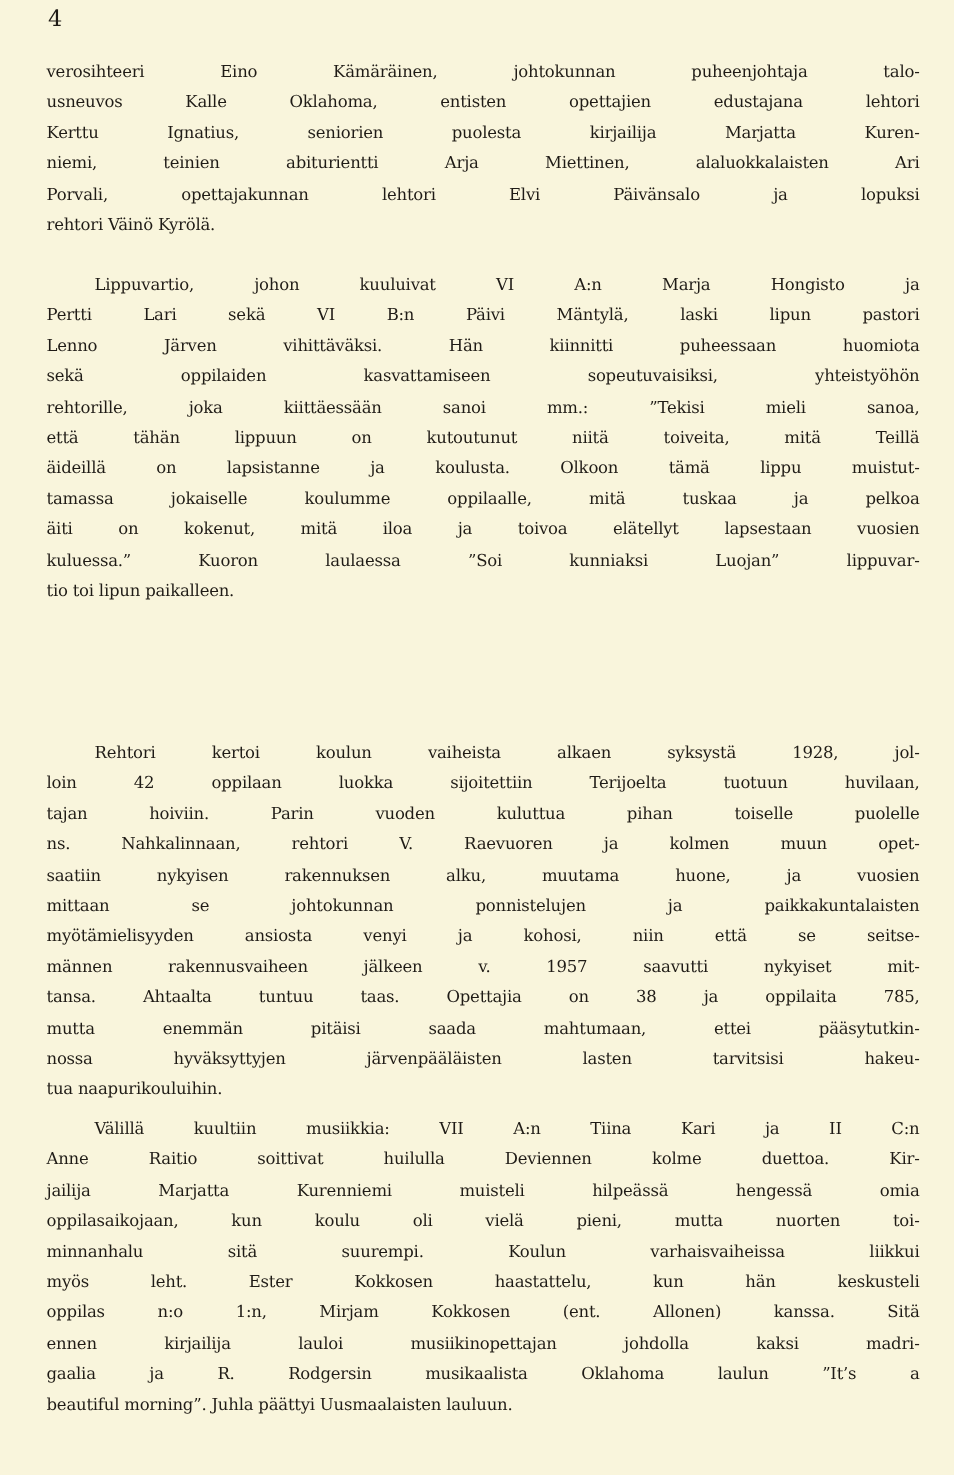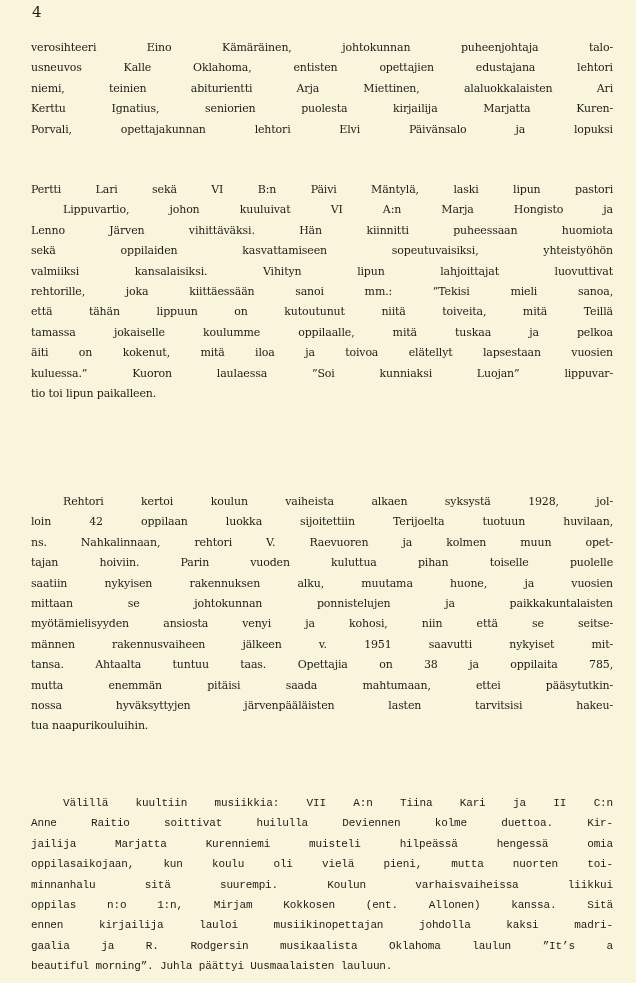--- a/index.html
+++ b/index.html
@@ -38,69 +38,71 @@
     }
     .line.last {
       text-align-last: left;
     }
     .line.indent {
       padding-left: 32px;
     }
     #p1 { top: 38px; }
     #p2 { top: 180px; }
     #p3 { top: 475px; margin-top: 17px; }
-    #p4 { top: 793px; font-family: Liberation Mono, monospace; }
+    #p4 { top: 743px; }
   </style>
 </head>
 <body>
 
 <div>
   <div class="page-number">4</div>
 
   <div class="text-block" id="p1">
     <div class="line">verosihteeri Eino Kämäräinen, johtokunnan puheenjohtaja talo-</div>
     <div class="line">usneuvos Kalle Oklahoma, entisten opettajien edustajana lehtori</div>
+    <div class="line">Kerttu Ignatius, seniorien puolesta kirjailija Marjatta Kuren-</div>
     <div class="line">niemi, teinien abiturientti Arja Miettinen, alaluokkalaisten Ari</div>
-    <div class="line">Kerttu Ignatius, seniorien puolesta kirjailija Marjatta Kuren-</div>
     <div class="line">Porvali, opettajakunnan lehtori Elvi Päivänsalo ja lopuksi</div>
+    <div class="line last">rehtori Väinö Kyrölä.</div>
   </div>
 
   <div class="text-block" id="p2">
+    <div class="line indent">Lippuvartio, johon kuuluivat VI A:n Marja Hongisto ja</div>
     <div class="line">Pertti Lari sekä VI B:n Päivi Mäntylä, laski lipun pastori</div>
-    <div class="line indent">Lippuvartio, johon kuuluivat VI A:n Marja Hongisto ja</div>
     <div class="line">Lenno Järven vihittäväksi. Hän kiinnitti puheessaan huomiota</div>
     <div class="line">sekä oppilaiden kasvattamiseen sopeutuvaisiksi, yhteistyöhön</div>
-    <div class="line">valmiiksi kansalaisiksi. Vihityn lipun lahjoittajat luovuttivat</div>
     <div class="line">rehtorille, joka kiittäessään sanoi mm.: ”Tekisi mieli sanoa,</div>
     <div class="line">että tähän lippuun on kutoutunut niitä toiveita, mitä Teillä</div>
+    <div class="line">äideillä on lapsistanne ja koulusta. Olkoon tämä lippu muistut-</div>
     <div class="line">tamassa jokaiselle koulumme oppilaalle, mitä tuskaa ja pelkoa</div>
     <div class="line">äiti on kokenut, mitä iloa ja toivoa elätellyt lapsestaan vuosien</div>
     <div class="line">kuluessa.” Kuoron laulaessa ”Soi kunniaksi Luojan” lippuvar-</div>
     <div class="line last">tio toi lipun paikalleen.</div>
   </div>
 
   <div class="text-block" id="p3">
     <div class="line indent">Rehtori kertoi koulun vaiheista alkaen syksystä 1928, jol-</div>
     <div class="line">loin 42 oppilaan luokka sijoitettiin Terijoelta tuotuun huvilaan,</div>
+    <div class="line">tajan hoiviin. Parin vuoden kuluttua pihan toiselle puolelle</div>
     <div class="line">ns. Nahkalinnaan, rehtori V. Raevuoren ja kolmen muun opet-</div>
-    <div class="line">tajan hoiviin. Parin vuoden kuluttua pihan toiselle puolelle</div>
     <div class="line">saatiin nykyisen rakennuksen alku, muutama huone, ja vuosien</div>
     <div class="line">mittaan se johtokunnan ponnistelujen ja paikkakuntalaisten</div>
     <div class="line">myötämielisyyden ansiosta venyi ja kohosi, niin että se seitse-</div>
-    <div class="line">männen rakennusvaiheen jälkeen v. 1951 saavutti nykyiset mit-</div>
+    <div class="line">männen rakennusvaiheen jälkeen v. 1957 saavutti nykyiset mit-</div>
     <div class="line">tansa. Ahtaalta tuntuu taas. Opettajia on 38 ja oppilaita 785,</div>
     <div class="line">mutta enemmän pitäisi saada mahtumaan, ettei pääsytutkin-</div>
     <div class="line">nossa hyväksyttyjen järvenpääläisten lasten tarvitsisi hakeu-</div>
     <div class="line last">tua naapurikouluihin.</div>
   </div>
 
   <div class="text-block" id="p4">
     <div class="line indent">Välillä kuultiin musiikkia: VII A:n Tiina Kari ja II C:n</div>
     <div class="line">Anne Raitio soittivat huilulla Deviennen kolme duettoa. Kir-</div>
     <div class="line">jailija Marjatta Kurenniemi muisteli hilpeässä hengessä omia</div>
     <div class="line">oppilasaikojaan, kun koulu oli vielä pieni, mutta nuorten toi-</div>
     <div class="line">minnanhalu sitä suurempi. Koulun varhaisvaiheissa liikkui</div>
+    <div class="line">myös leht. Ester Kokkosen haastattelu, kun hän keskusteli</div>
     <div class="line">oppilas n:o 1:n, Mirjam Kokkosen (ent. Allonen) kanssa. Sitä</div>
     <div class="line">ennen kirjailija lauloi musiikinopettajan johdolla kaksi madri-</div>
     <div class="line">gaalia ja R. Rodgersin musikaalista Oklahoma laulun ”It’s a</div>
     <div class="line last">beautiful morning”. Juhla päättyi Uusmaalaisten lauluun.</div>
   </div>
 </div>
 
 </body></html>

